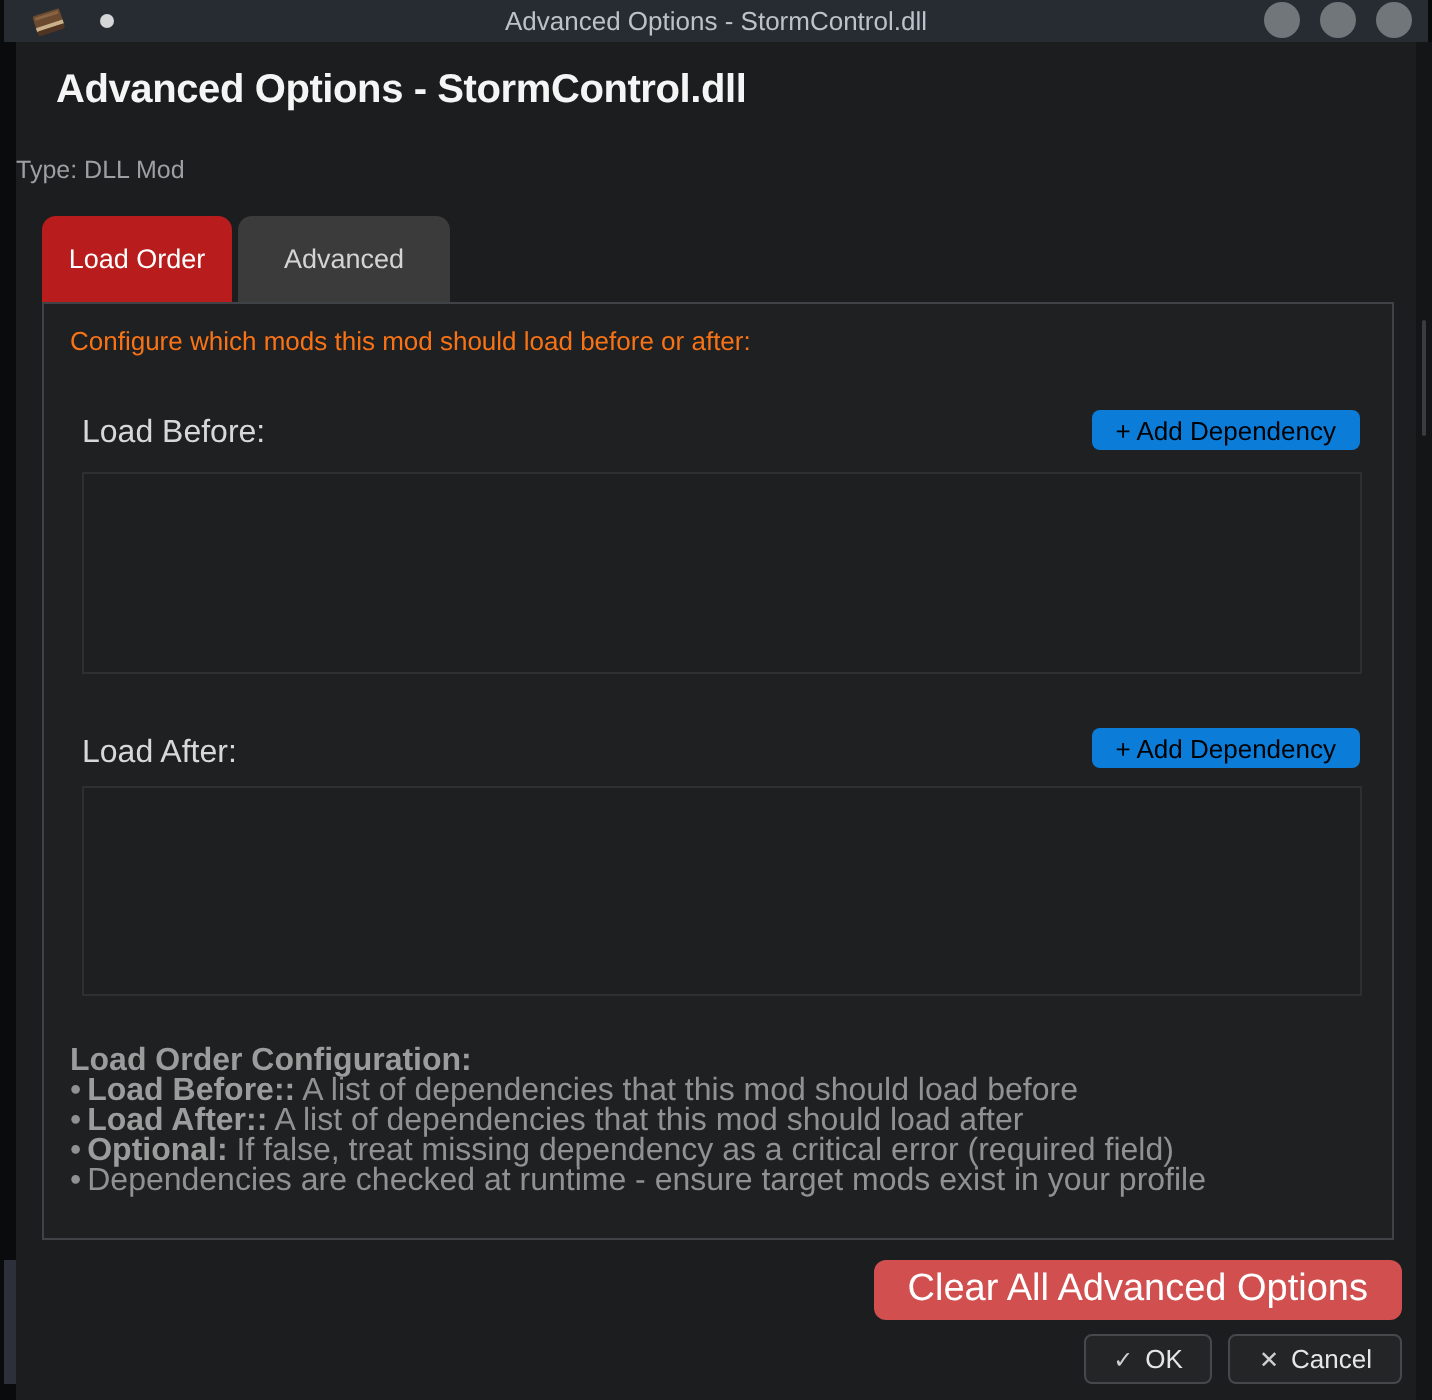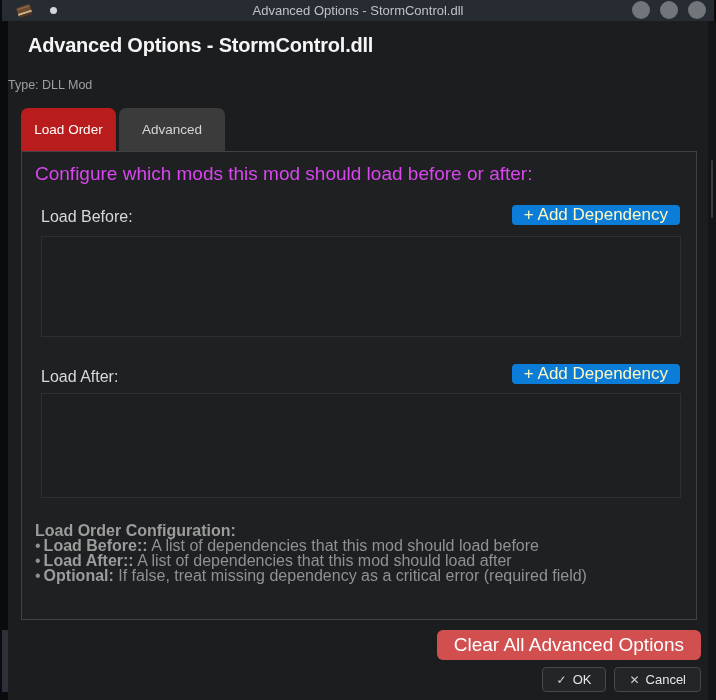--- a/index.html
+++ b/index.html
@@ -31,27 +31,27 @@
     height:43px;display:flex;align-items:center;justify-content:center;
     border-radius:7px 7px 0 0;font-size:13.5px;cursor:default;
   }
   .tab-active{width:95px;background:#b91c1c;color:#ffffff;}
   .tab-inactive{width:106px;background:#3b3b3b;color:#d4d4d4;}
   
   .panel{
     position:absolute;left:13px;top:130px;width:674px;height:467px;
     background:#1e2022;border:1px solid #3f4246;
   }
-  .intro{position:absolute;left:13px;top:11px;font-size:19px;color:#d946ef;}
+  .intro{position:absolute;left:13px;top:11px;font-size:13px;color:#f97316;}
   .sec-label{position:absolute;left:19px;font-size:16px;color:#d8d8d8;}
   .sec-label-1{top:56px;}
   .sec-label-2{top:216px;}
   .add-btn{
     position:absolute;right:16px;height:20px;padding:0 12px;
-    background:#0c7cd9;color:#fef9c3;font-size:17px;border:none;border-radius:4px;
+    background:#0c7cd9;color:#000000;font-size:13px;border:none;border-radius:4px;
     display:flex;align-items:center;font-family:"Liberation Sans",sans-serif;
   }
   .add-btn-1{top:53px;}
   .add-btn-2{top:212px;}
   .list-box{
     position:absolute;left:19px;width:638px;
     background:#1d1f21;border:1px solid #2d2f31;
   }
   .list-box-1{top:84px;height:99px;}
   .list-box-2{top:241px;height:103px;}
@@ -128,20 +128,23 @@
         <div><b>Load Order Configuration:</b></div>
         <div>
           <span class="bullet">•</span><b>Load Before::</b><span> A list of dependencies that this mod should load before</span>
         </div>
         <div>
           <span class="bullet">•</span><b>Load After::</b><span> A list of dependencies that this mod should load after</span>
         </div>
         <div>
           <span class="bullet">•</span><b>Optional:</b><span> If false, treat missing dependency as a critical error (required field)</span>
         </div>
+        <div>
+          <span class="bullet">•</span><b></b><span>Dependencies are checked at runtime - ensure target mods exist in your profile</span>
+        </div>
       </div>
     </div>
 
     <button class="clear-btn">Clear All Advanced Options</button>
 
     <div class="footer-row">
       <button class="dlg-btn">
         <span class="btn-glyph">✓</span>
         <span>OK</span>
       </button>

